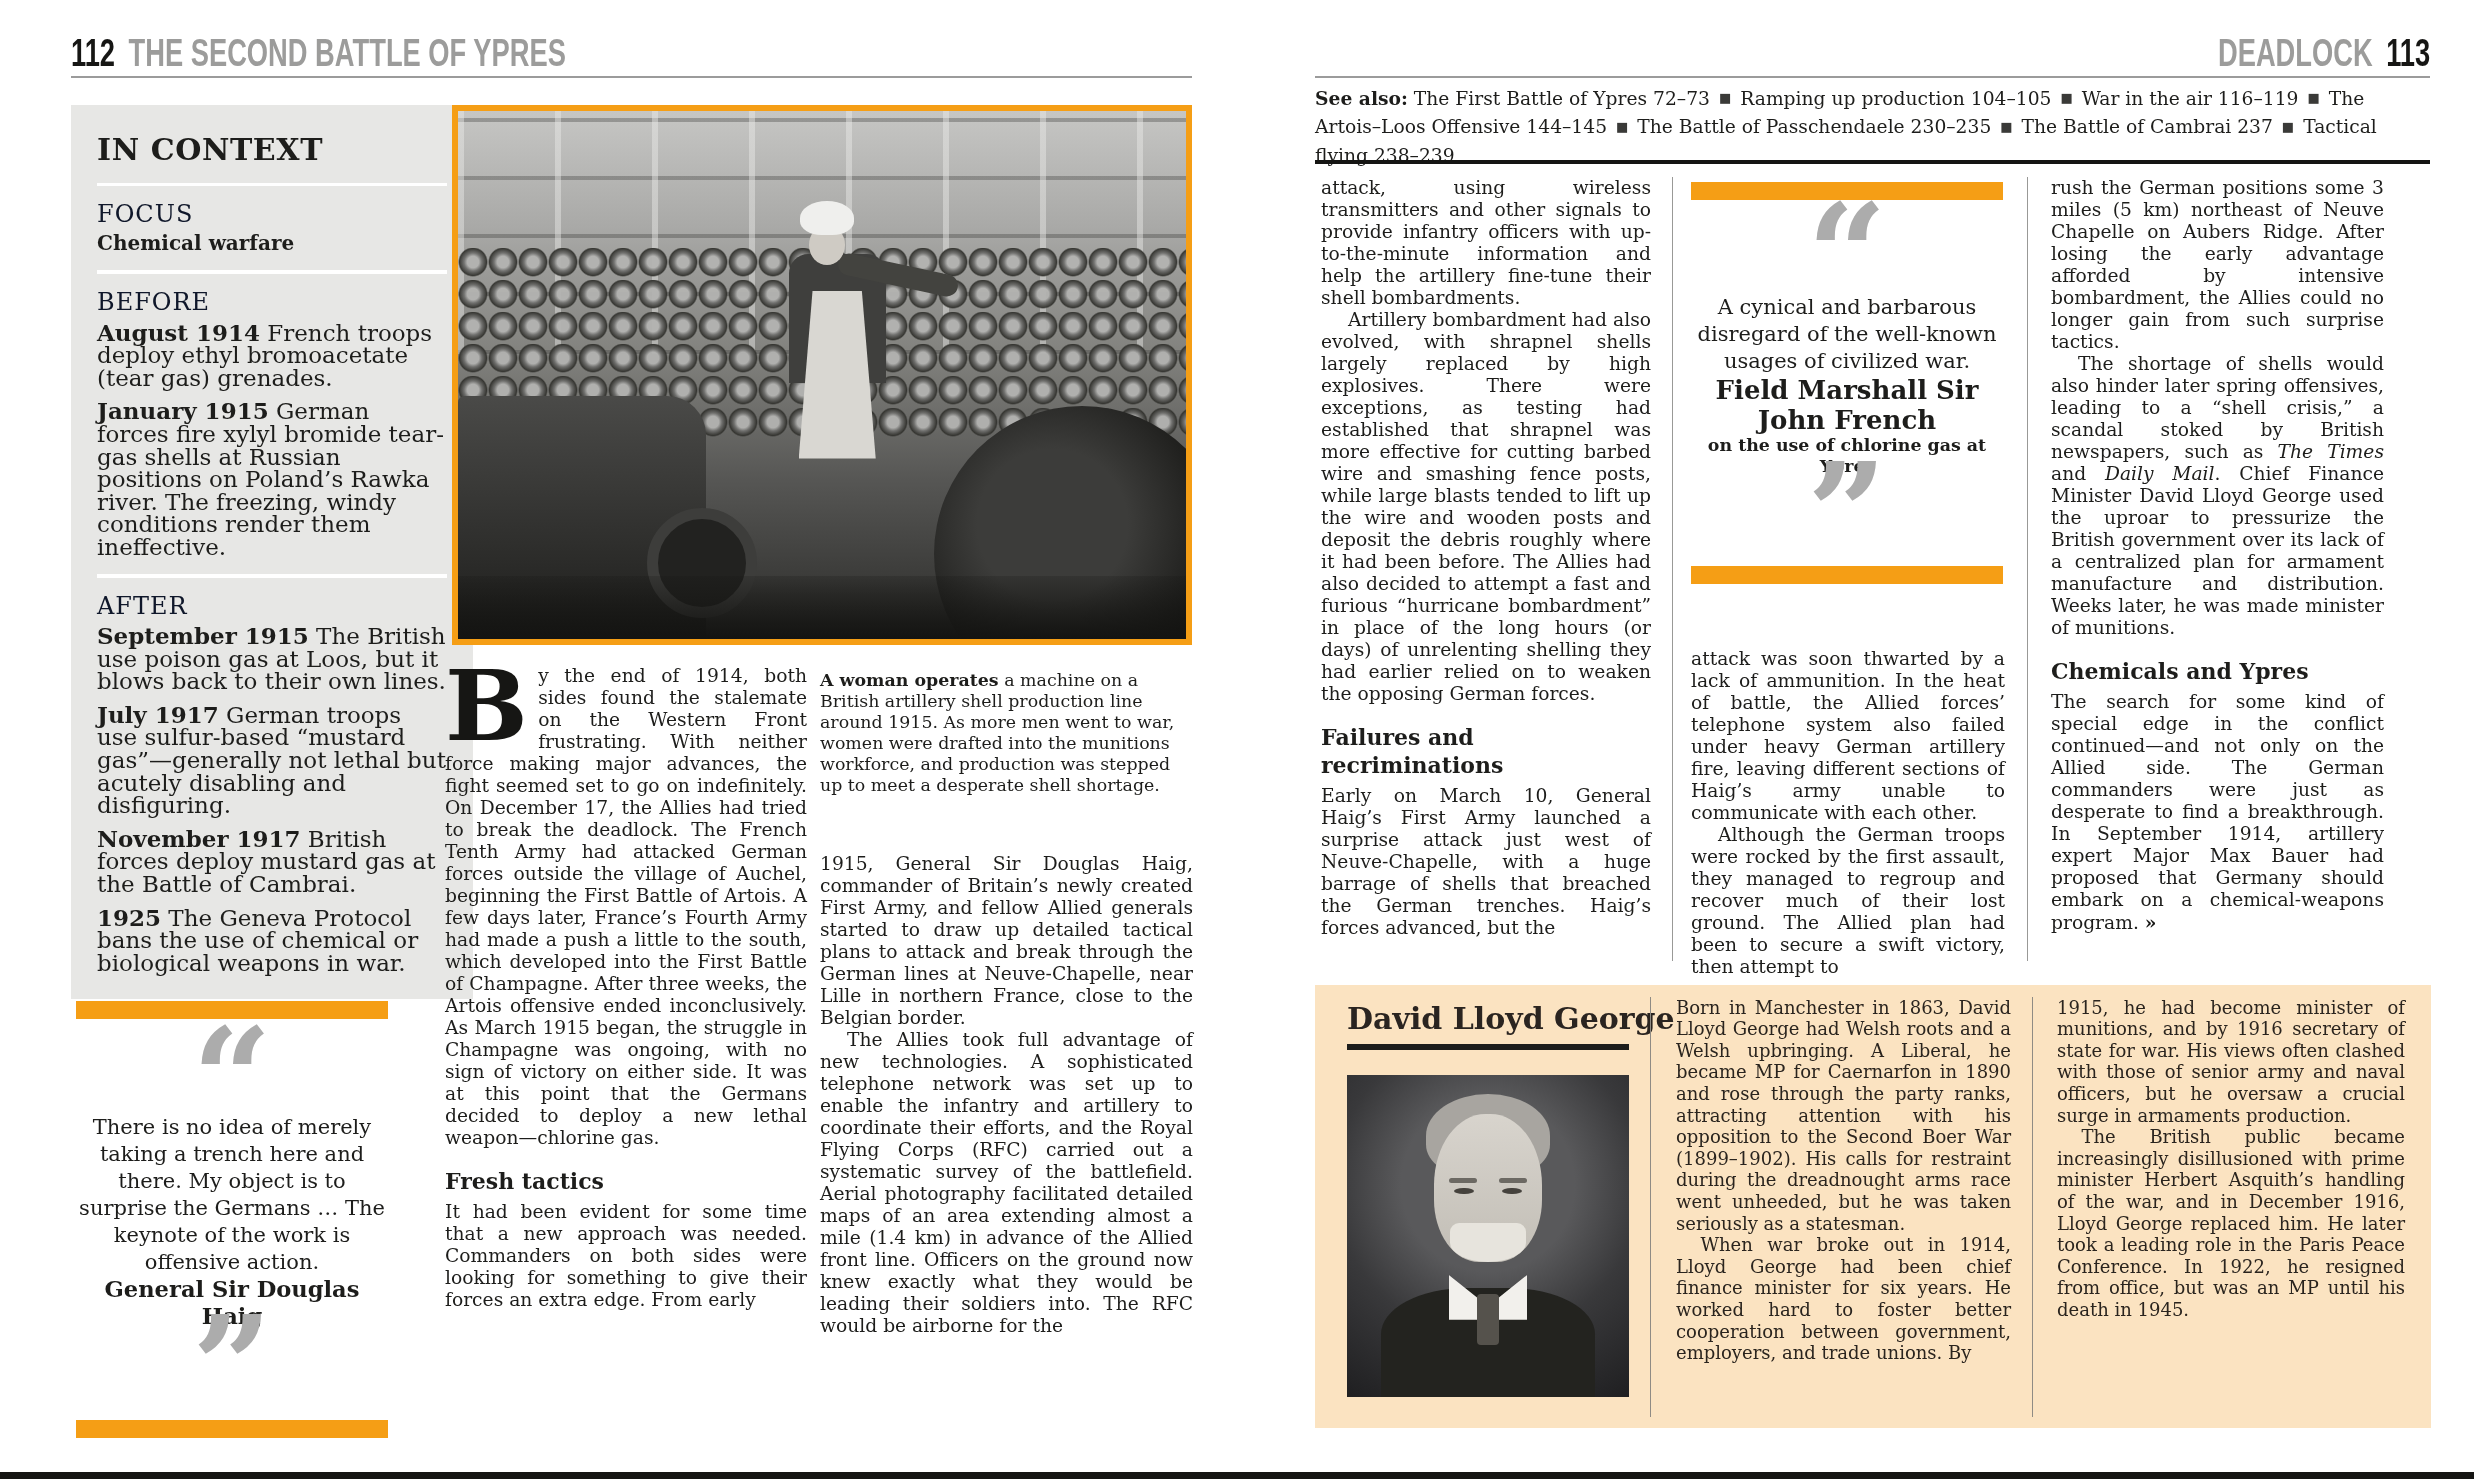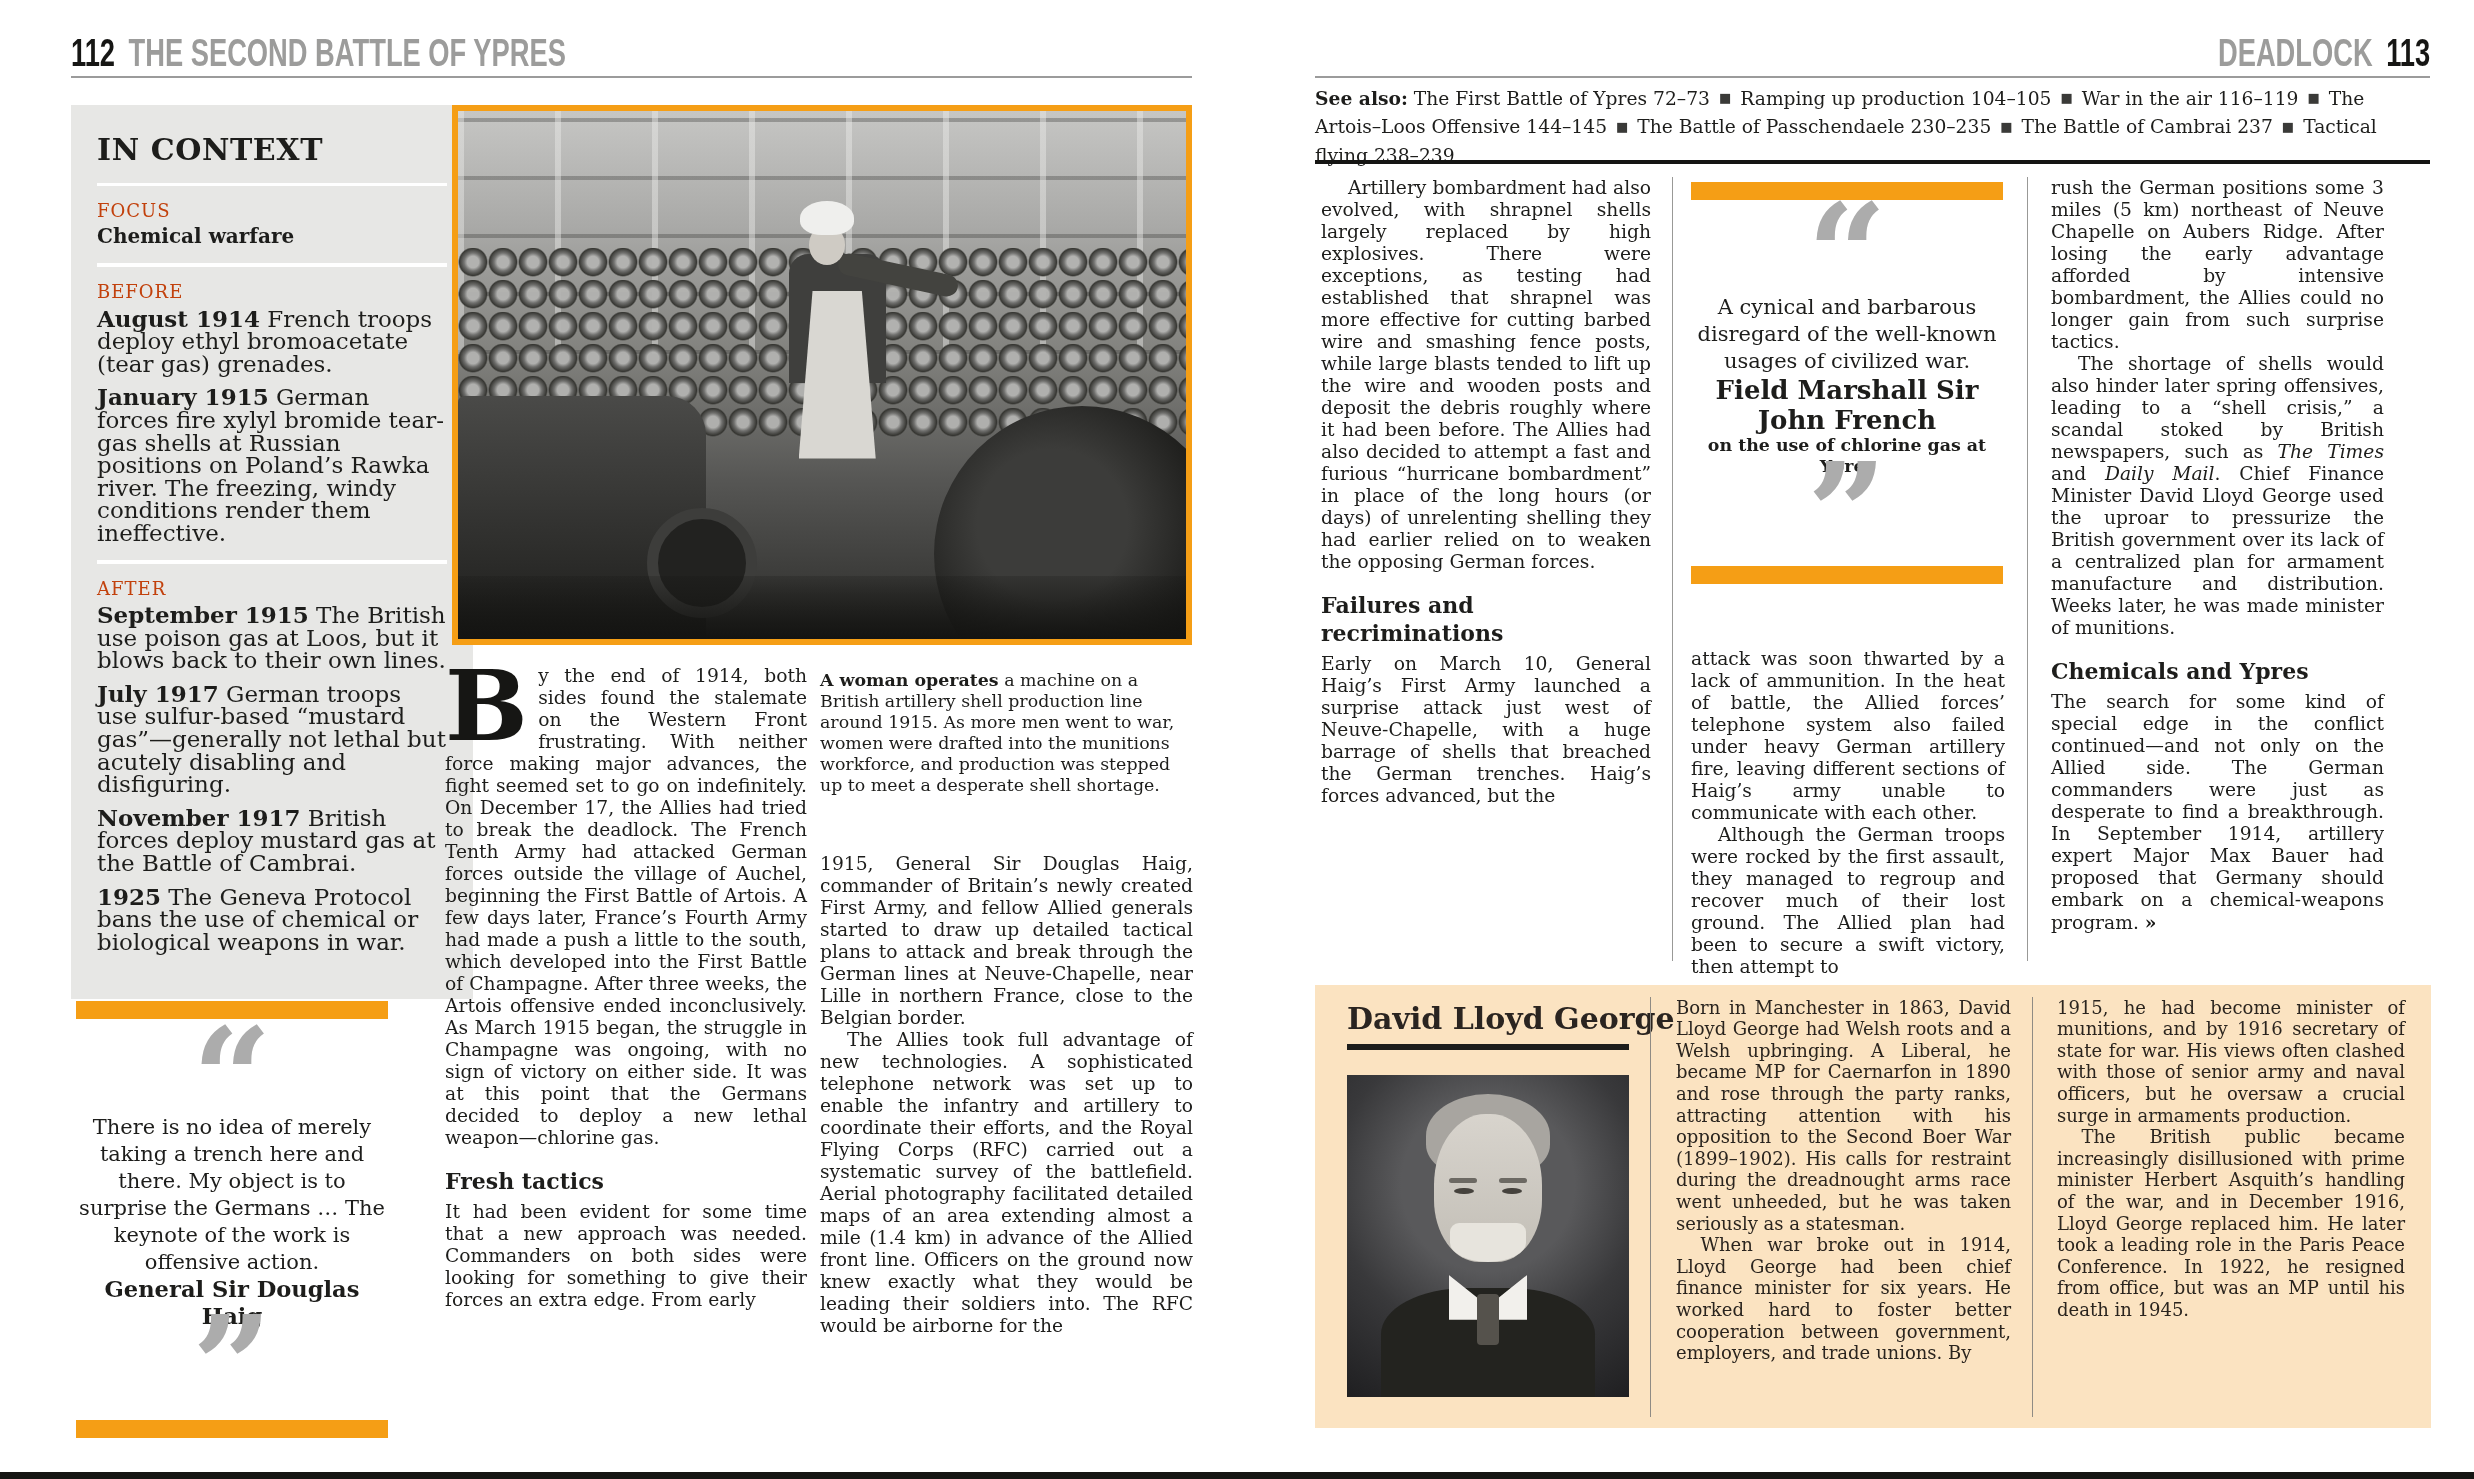--- a/index.html
+++ b/index.html
@@ -21,21 +21,21 @@
   .hnum { color:#161614; }
   .htitle { color:#9C9C9B; }
   .gap-l { margin-left:19.3px; }
   .gap-r { margin-right:19.3px; }
   .hrule { background:#9b9b9b; height:1.9px; }
 
   
   .incontext { background:#E7E7E5; padding:27px 26px 19.3px 26px; }
   .ic-title { font-size:30px; font-weight:bold; letter-spacing:0.6px; }
   .ic-rule { height:3.9px; background:#ffffff; margin:15.5px 0 14px 0; }
-  .ic-label { font-size:18px; letter-spacing:1px; color:#c2410c; margin-bottom:2.6px; }
+  .ic-label { font-size:24px; letter-spacing:1px; color:#0f172a; margin-bottom:2.6px; }
   .ic-focus { font-size:20px; font-weight:bold; }
   .ic-item { font-size:23px; line-height:22.6px; margin-bottom:11px; text-align:left; }
   .ic-item strong { font-weight:bold; }
 
   
   .pq { display:flex; flex-direction:column; align-items:center; justify-content:space-between; text-align:center; }
   .pq-bar { height:18px; width:100%; background:#F59E15; flex:none; }
   .pq-open, .pq-close { font-size:139px; font-weight:bold; color:#ACACAC; line-height:0.52; height:77px; overflow:visible; }
   .pq-open { margin-top:23px; }
   .pq-close { margin-bottom:17px; }
@@ -189,20 +189,21 @@
 </div>
 <div class="abs hrule" style="left:1315px; top:76px; width:1115px;"></div>
 
 <div class="abs seealso" style="left:1315px; top:85px; width:1115px;">
   <span class="lbl">See also:</span>
   <span>The First Battle of Ypres 72–73</span><span class="sq">■</span><span>Ramping up production 104–105</span><span class="sq">■</span><span>War in the air 116–119</span><span class="sq">■</span><span>The Artois–Loos Offensive 144–145</span><span class="sq">■</span><span>The Battle of Passchendaele 230–235</span><span class="sq">■</span><span>The Battle of Cambrai 237</span><span class="sq">■</span><span>Tactical flying 238–239</span>
 </div>
 <div class="abs seealso-rule" style="left:1315px; top:160px; width:1115px;"></div>
 
 <div class="abs bodycol" style="left:1321px; top:177px; width:330px;">
+  <p>attack, using wireless transmitters and other signals to provide infantry officers with up-to-the-minute information and help the artillery fine-tune their shell bombardments.</p>
   <p class="ind">Artillery bombardment had also evolved, with shrapnel shells largely replaced by high explosives. There were exceptions, as testing had established that shrapnel was more effective for cutting barbed wire and smashing fence posts, while large blasts tended to lift up the wire and wooden posts and deposit the debris roughly where it had been before. The Allies had also decided to attempt a fast and furious “hurricane bombardment” in place of the long hours (or days) of unrelenting shelling they had earlier relied on to weaken the opposing German forces.</p>
   <div class="subhead">Failures and recriminations</div>
   <p>Early on March 10, General Haig’s First Army launched a surprise attack just west of Neuve-Chapelle, with a huge barrage of shells that breached the German trenches. Haig’s forces advanced, but the</p>
 </div>
 
 <div class="abs vrule" style="left:1672px; top:177px; height:784px;"></div>
 
 <div class="abs pq" style="left:1691px; top:182px; width:312px; height:402px;">
   <div class="pq-bar"></div>
   <div class="pq-open" style="margin-top:18px;">“</div>

